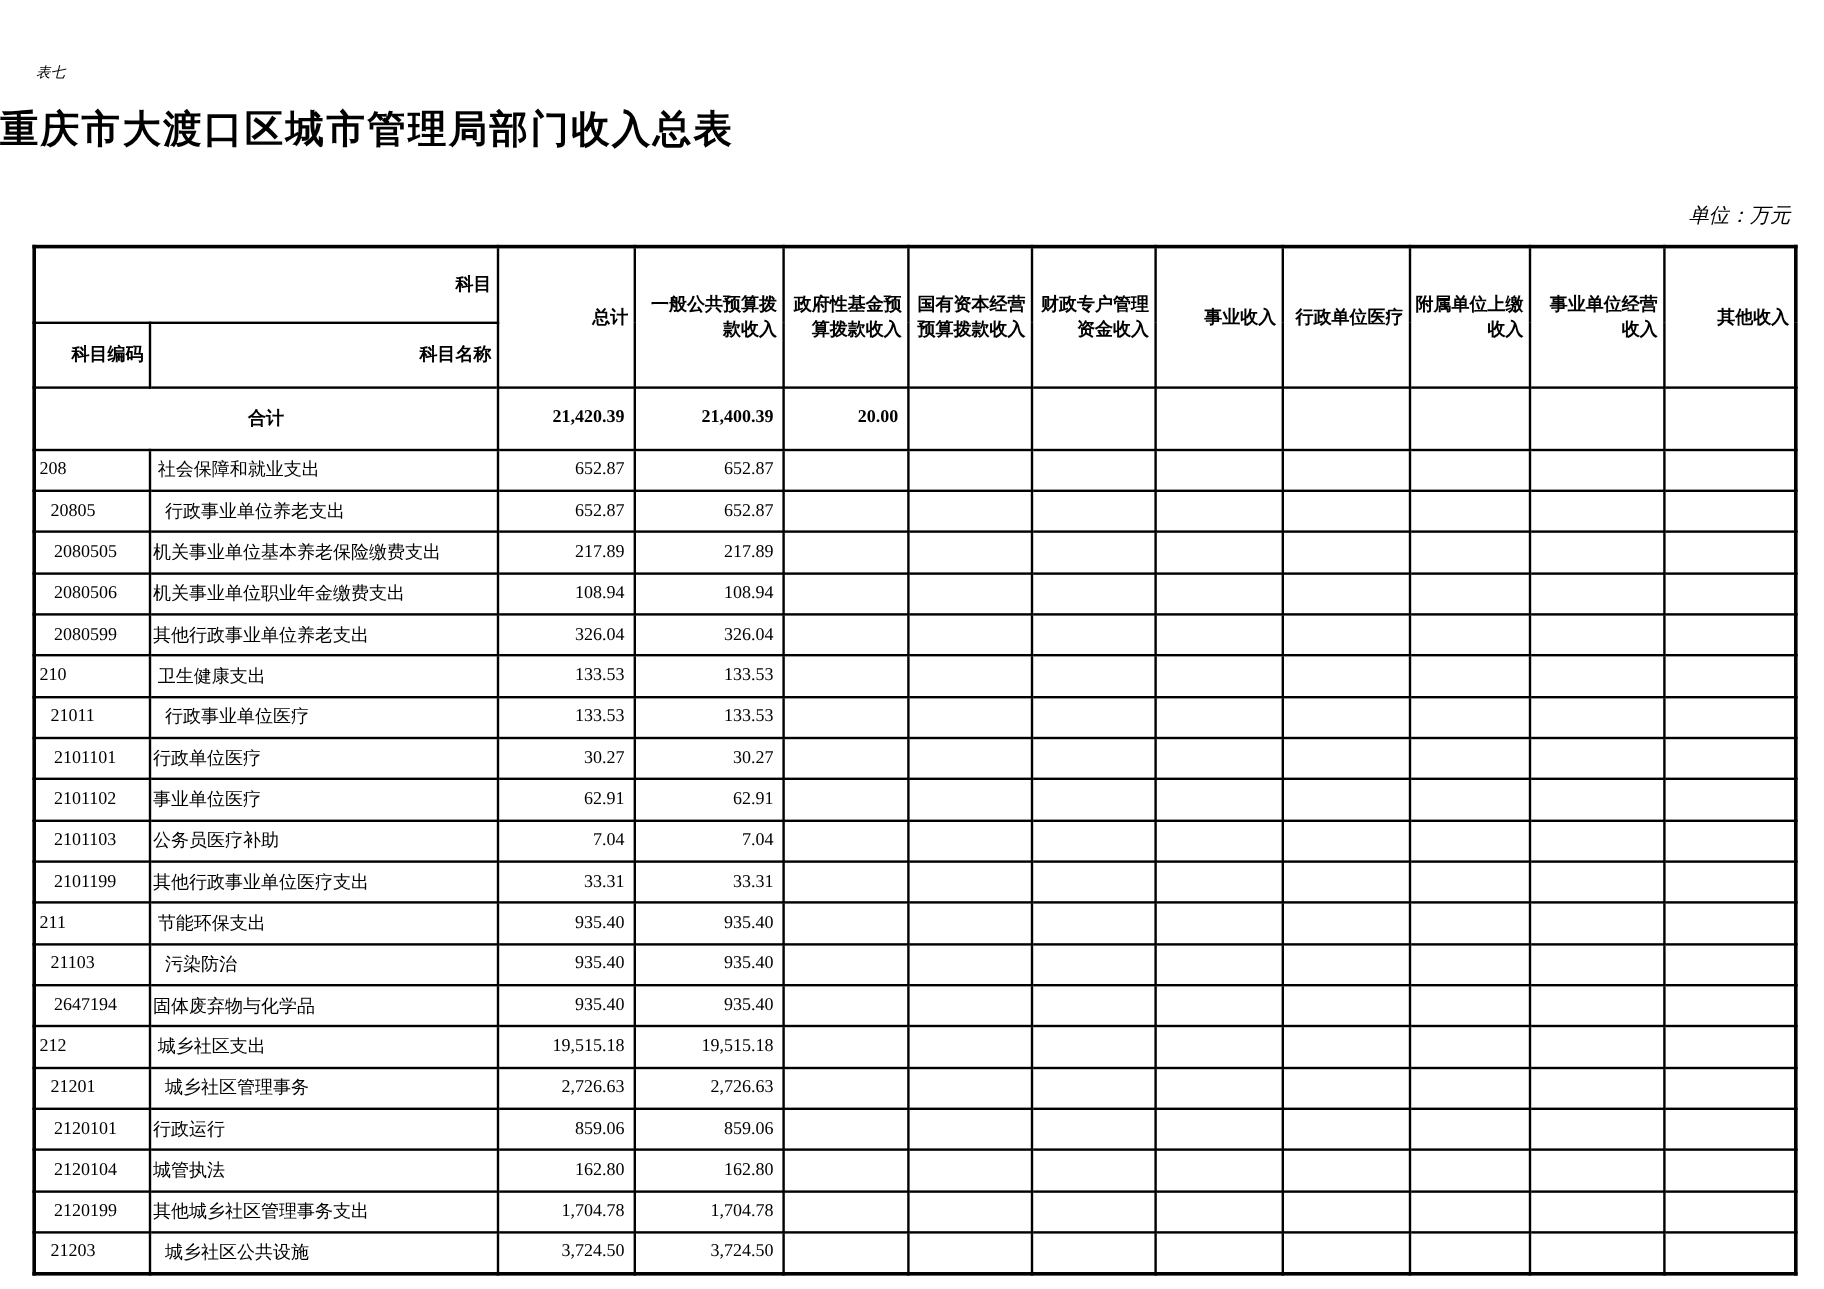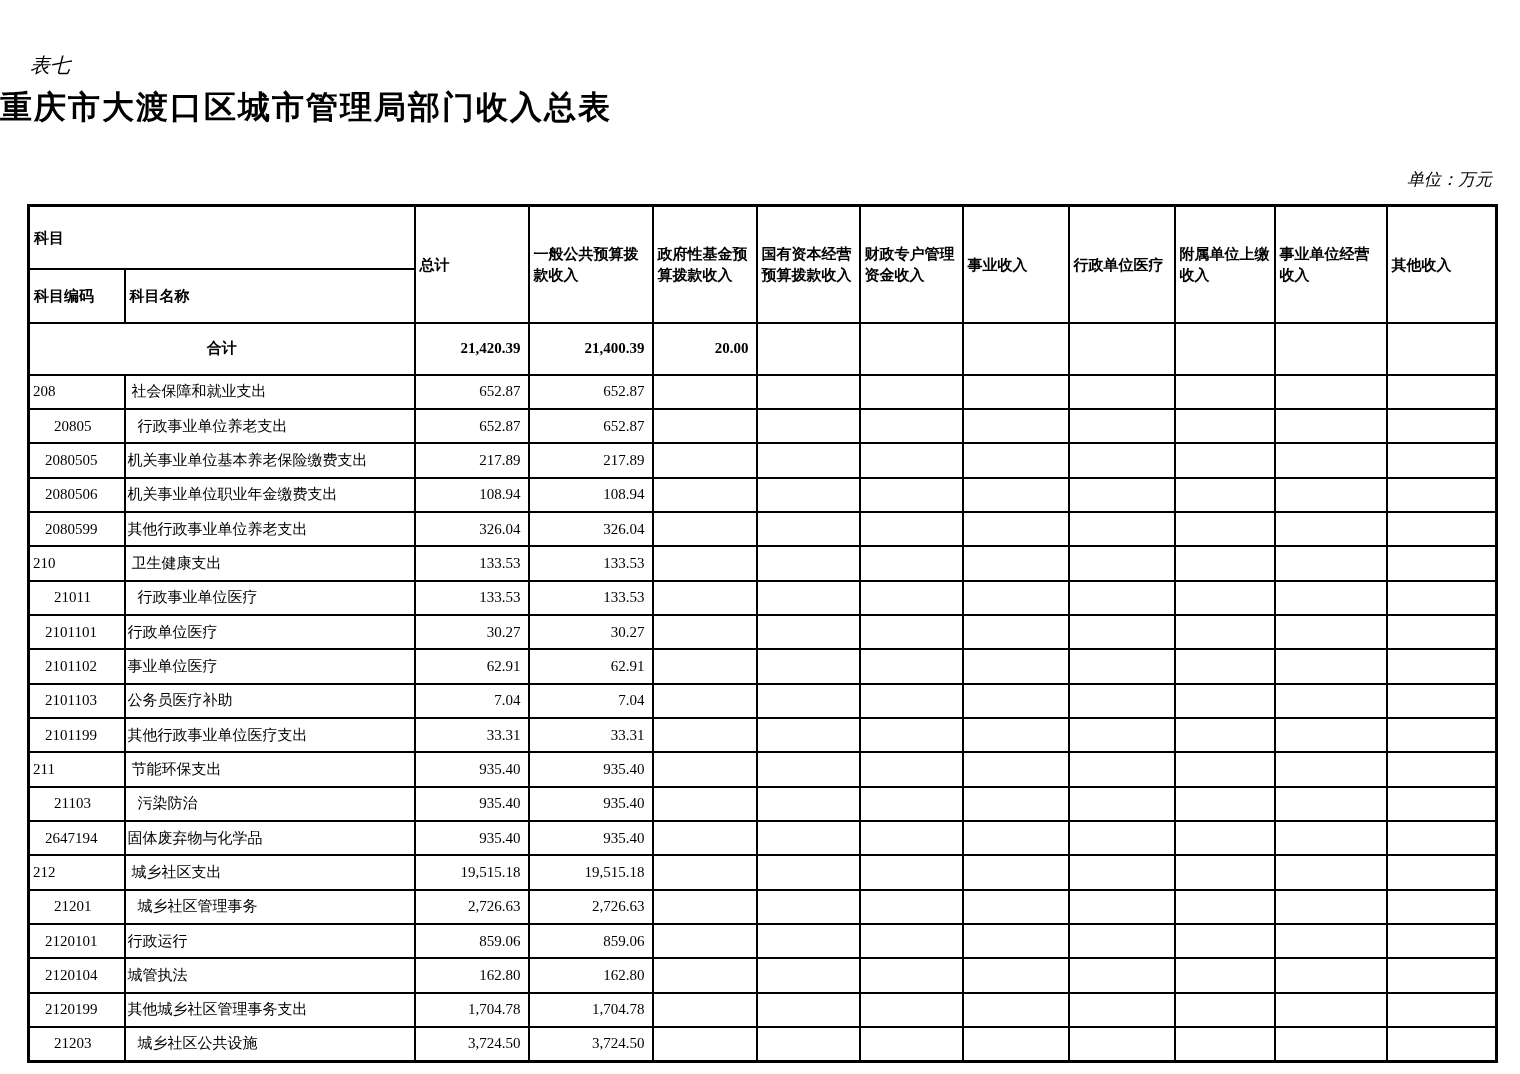--- a/index.html
+++ b/index.html
@@ -6,21 +6,21 @@
   html, body { background: #fff; }
   body {
     width: 1520px; height: 1074px;
     position: relative;
     font-family: "Liberation Serif", "DejaVu Serif", serif;
     color: #000;
     overflow: hidden;
   }
   .sheet-label {
     position: absolute; left: 30px; top: 52px;
-    font-size: 20px; font-style: italic;
+    font-size: 12px; font-style: italic;
     font-family: "DejaVu Serif", serif;
   }
   .doc-title {
     position: absolute; left: 0; top: 86px; width: 100%;
     font-size: 32px; font-weight: bold;
     letter-spacing: 2px;
     font-family: "Liberation Serif", "DejaVu Serif", serif;
   }
   .unit-label {
     position: absolute; right: 28px; top: 168px;
@@ -37,21 +37,21 @@
   table.budget th, table.budget td {
     border: 2px solid #000;
     vertical-align: middle;
     overflow: hidden;
   }
   thead th {
     font-family: "Liberation Sans", "DejaVu Sans", sans-serif;
     font-weight: 600;
     font-size: 15px;
     line-height: 1.4;
-    text-align: left;
+    text-align: right;
     padding: 2px 4px;
   }
   tr.h1 { height: 63px; }
   tr.h2 { height: 54px; }
   tr.total-row { height: 52px; margin-left: 32px; }
   tr.data-row { height: 34.35px; }
   td.label-cell {
     font-family: "Liberation Sans", "DejaVu Sans", sans-serif;
     font-weight: 600;
     font-size: 15px;
@@ -66,21 +66,21 @@
     padding-right: 7px;
     font-family: "Liberation Serif", "DejaVu Serif", serif;
   }
   td.code, td.name {
     font-size: 15px;
     text-align: left;
     font-family: "Liberation Serif", "DejaVu Serif", serif;
     white-space: nowrap;
   }
   td.code.lv1 { padding-left: 3px; }
-  td.code.lv2 { padding-left: 24px; margin-top: 28px; }
+  td.code.lv2 { padding-left: 12px; margin-top: 28px; }
   td.code.lv3 { padding-left: 15px; margin-left: 33px; }
   td.name.lv1 { padding-left: 6px; }
   td.name.lv2 { padding-left: 12px; }
   td.name.lv3 { padding-left: 2px; }
 </style>
 </head>
 <body>
 
 <div class="sheet-label">表七</div>
 

